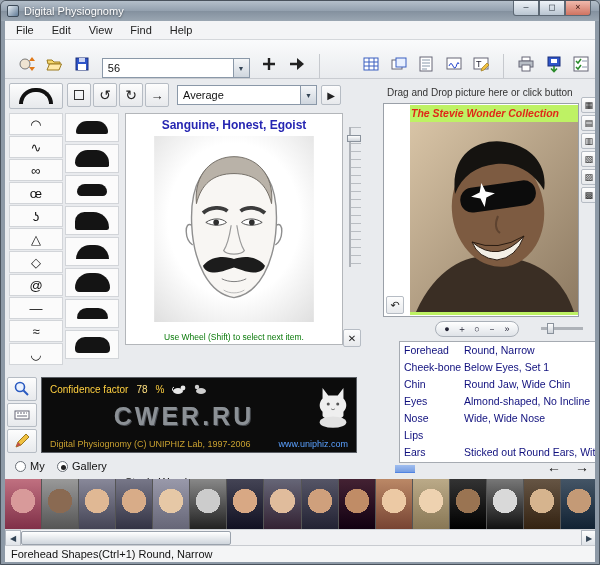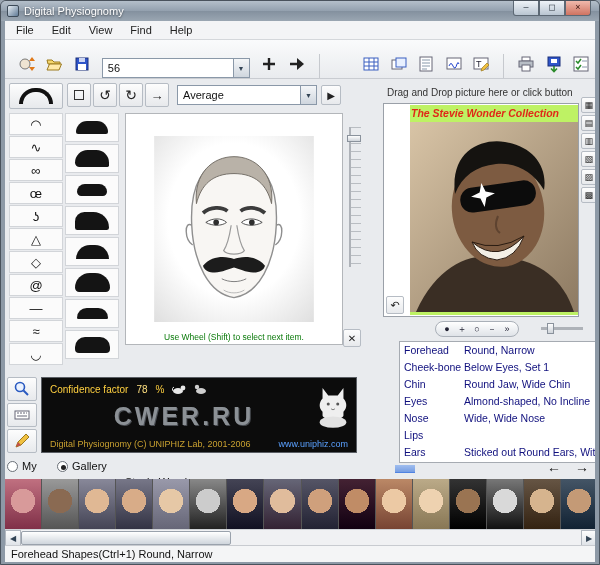--- a/index.html
+++ b/index.html
@@ -266,20 +266,21 @@
       </div>
     <span class="combo" style="position:absolute;left:172px;top:6px;width:140px">
       <span class="cval">Average</span>
       <span class="carrow">▼</span>
     </span>
     <div class="sbtn" style="left:316px;top:6px;width:20px;height:20px;font-size:10px">
         <span>▶</span>
       </div>
 
     <div id="facePanel">
+      <div id="personality">Sanguine, Honest, Egoist</div>
       <svg id="sketch" width="160" height="186" viewBox="0 0 170 198">
         <defs>
             <radialGradient id="vig" cx="50%" cy="45%" r="75%">
               <stop offset="55%" stop-color="#ffffff"></stop>
               <stop offset="100%" stop-color="#dedede"></stop>
             </radialGradient>
           </defs>
         <rect width="170" height="198" fill="url(#vig)"></rect>
         <path d="M85 25 C120 25 132 55 130 95 C128 135 112 168 85 172 C58 168 42 135 40 95 C38 55 50 25 85 25 Z" fill="#f8f6f3" stroke="#8f8f8f" stroke-width="1.5"></path>
         <path d="M45 72 C42 40 62 22 85 22 C108 22 128 40 125 72 C120 52 108 40 85 40 C62 40 50 52 45 72 Z" fill="#b9b2a8" stroke="#6f6a62"></path>
@@ -421,27 +422,27 @@
       </div>
       <div id="watermark">CWER.RU</div>
       <svg id="catPic" width="38" height="44" viewBox="0 0 40 46">
         <path d="M9 4 L15 12 L25 12 L31 4 L31 15 C35 19 35 25 31 29 L31 33 C31 38 9 38 9 33 L9 29 C5 25 5 19 9 15 Z" fill="#efefef"></path>
         <ellipse cx="20" cy="40" rx="14" ry="6" fill="#e2e2e2"></ellipse>
         <circle cx="15" cy="21" r="1.6" fill="#555"></circle>
           <circle cx="25" cy="21" r="1.6" fill="#555"></circle>
         <path d="M18 26 q2 2 4 0" stroke="#777" fill="none"></path>
       </svg>
       <div id="copyRow">
-        <span id="copyText">Digital Physiognomy (C) UNIPHIZ Lab, 2001-2006</span>
+        <span id="copyText">Digital Physiognomy (C) UNIPHIZ Lab, 1997-2006</span>
         <span id="siteLink">www.uniphiz.com</span>
       </div>
     </div>
 
     <div class="radioRow">
-      <span class="radio" style="left:2px;top:3px">
+      <span class="radio" style="left:10px;top:3px">
         <span class="rdot"></span>
         <span>My</span>
       </span>
       <span class="radio" style="left:52px;top:3px">
         <span class="rdot sel"></span>
         <span>Gallery</span>
       </span>
       <span id="currentName">Stevie Wonder</span>
       <span id="miniLink"></span>
       <span class="navArrow" style="left:538px">

